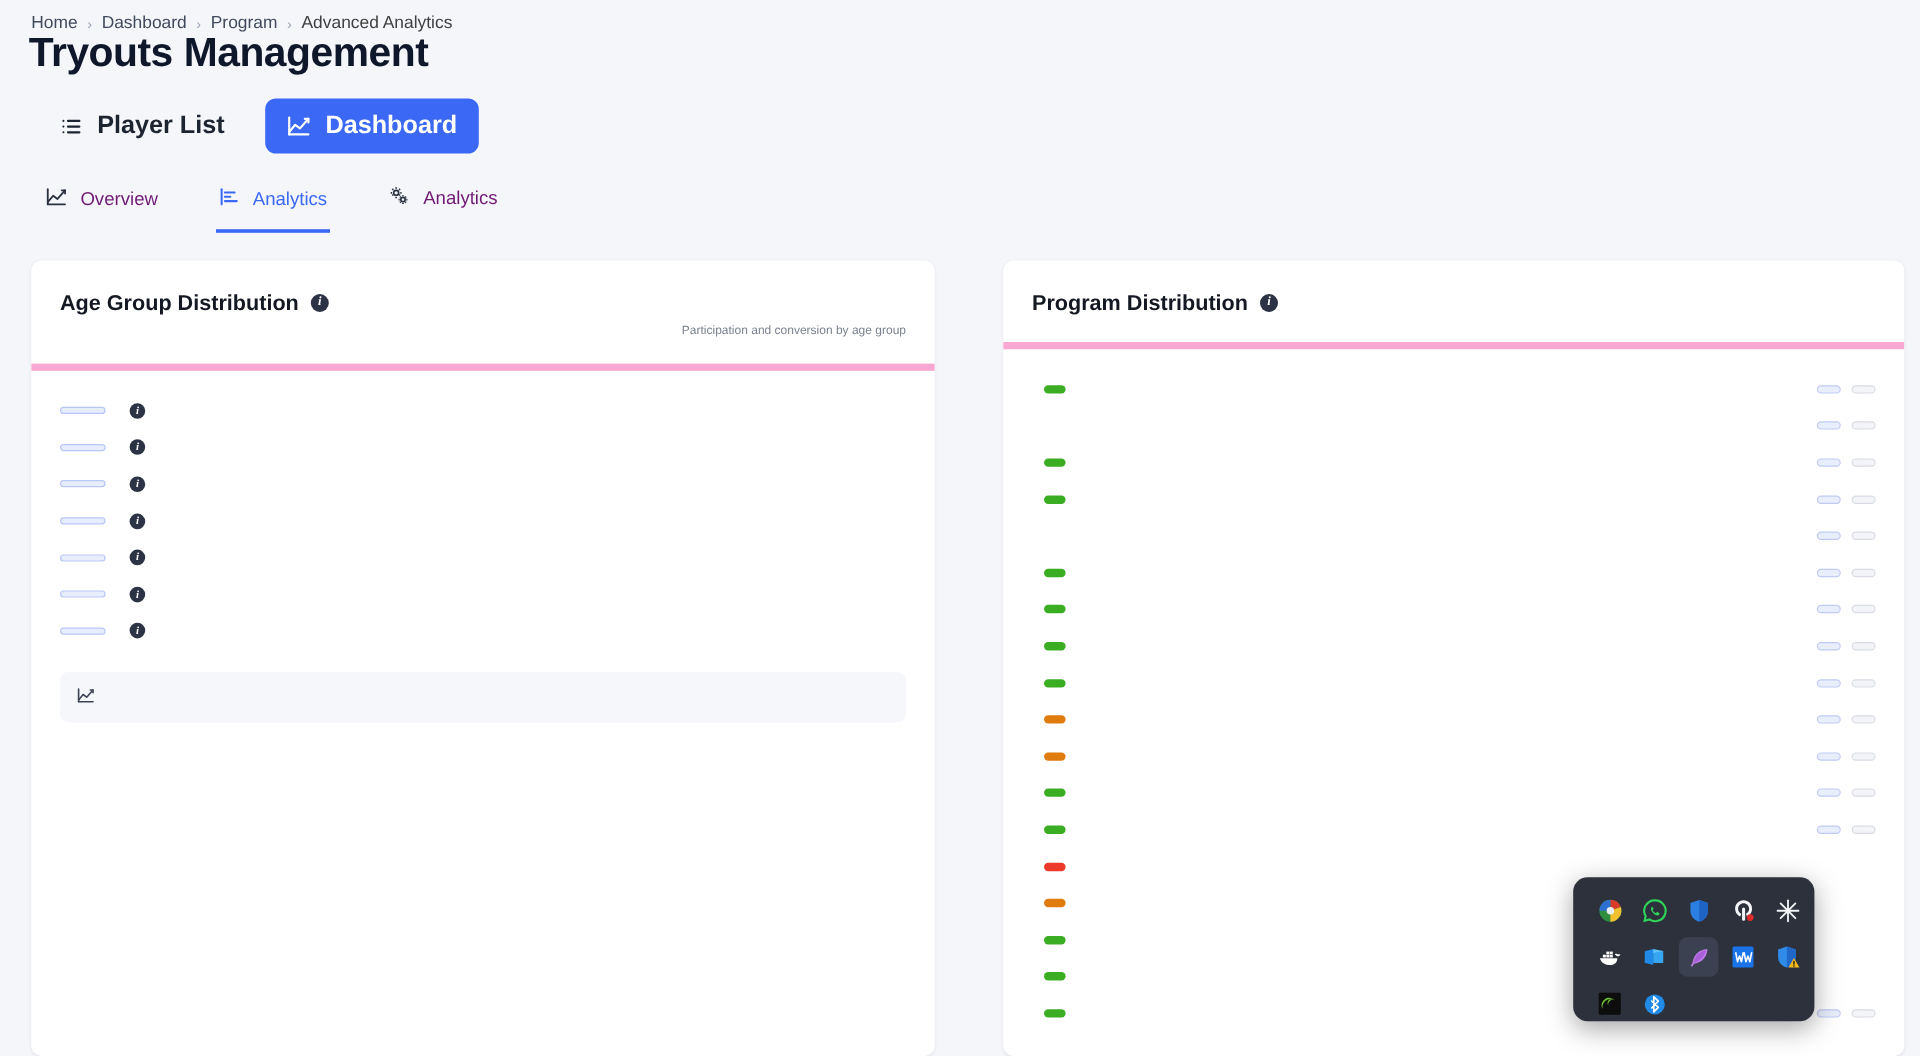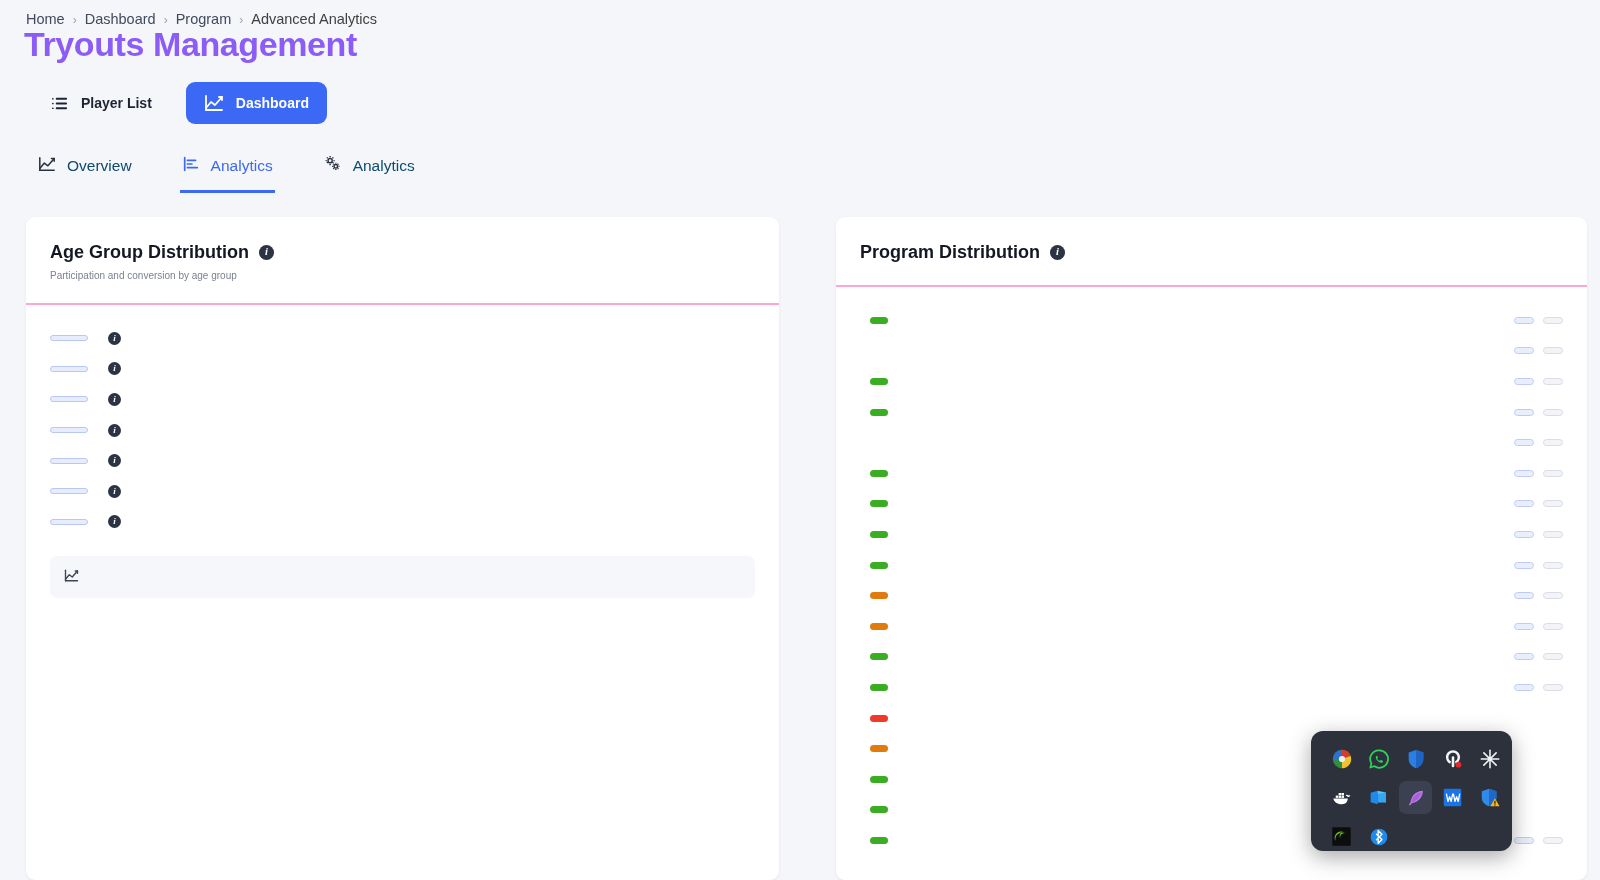--- a/index.html
+++ b/index.html
@@ -19,63 +19,63 @@
     font-size: 14.5px; color: #404a5c;
   }
   .crumb { white-space: nowrap; }
   .crumb.muted { color: #404040; }
   .crumb-sep { color: #9aa2b1; font-size: 12px; }
 
   
   .page-title {
     position: absolute; left: 24px; top: 25px;
     font-size: 34px; font-weight: bold; letter-spacing: -0.4px;
-    color: #8b5cf6;
+    color: #0f172a;
   }
 
   
   .mode-bar {
     position: absolute; left: 32px; top: 82px;
     display: flex; align-items: center; gap: 16px;
   }
   .mode-btn {
-    display: flex; align-items: center; gap: 12px;
+    display: flex; gap: 12px;
     padding: 11px 18px; border-radius: 9px;
-    font-size: 14px; font-weight: bold; color: #1c2331;
+    font-size: 21px; font-weight: bold; color: #1c2331;
     background: transparent; border: none; cursor: pointer;
     white-space: nowrap;
   }
   .mode-btn.active { background: #3b68f5; color: #ffffff; }
   .mode-btn .ic { display: flex; align-items: center; }
 
   
   .tab-bar {
     position: absolute; left: 36px; top: 150px;
     display: flex; align-items: flex-end; gap: 46px;
   }
   .tab {
     display: flex; align-items: center; gap: 11px;
     padding: 4px 2px 13px 2px;
-    font-size: 15.5px; color: #0c4a6e; cursor: pointer;
+    font-size: 15.5px; color: #701a75; cursor: pointer;
     border-bottom: 3px solid transparent; white-space: nowrap;
   }
   .tab.active { color: #3b68f5; border-bottom-color: #3b68f5; text-align: right; }
 
   
   .card {
     position: absolute; top: 217px;
     background: #ffffff;
     border-radius: 9px;
     box-shadow: 0 1px 3px rgba(20,28,48,0.07);
     overflow: hidden;
   }
   #card-age  { left: 26px;  width: 753px; height: 663px; }
   #card-prog { left: 836px; width: 751px; height: 663px; }
 
-  .card-head { padding: 25px 24px 22px 24px; border-bottom: 2px solid #f9a8d4; }
+  .card-head { padding: 25px 24px 22px 24px; border-bottom: 6px solid #f9a8d4; text-align: right; }
   .card-title {
     display: flex; align-items: center; gap: 10px;
     font-size: 18px; font-weight: bold; color: #131823;
   }
   .card-sub { margin-top: 7px; font-size: 10px; color: #7a8190; }
 
   .info-dot {
     display: inline-flex; align-items: center; justify-content: center;
     width: 15px; height: 15px; border-radius: 50%;
     background: #2b3344; color: #fff;

